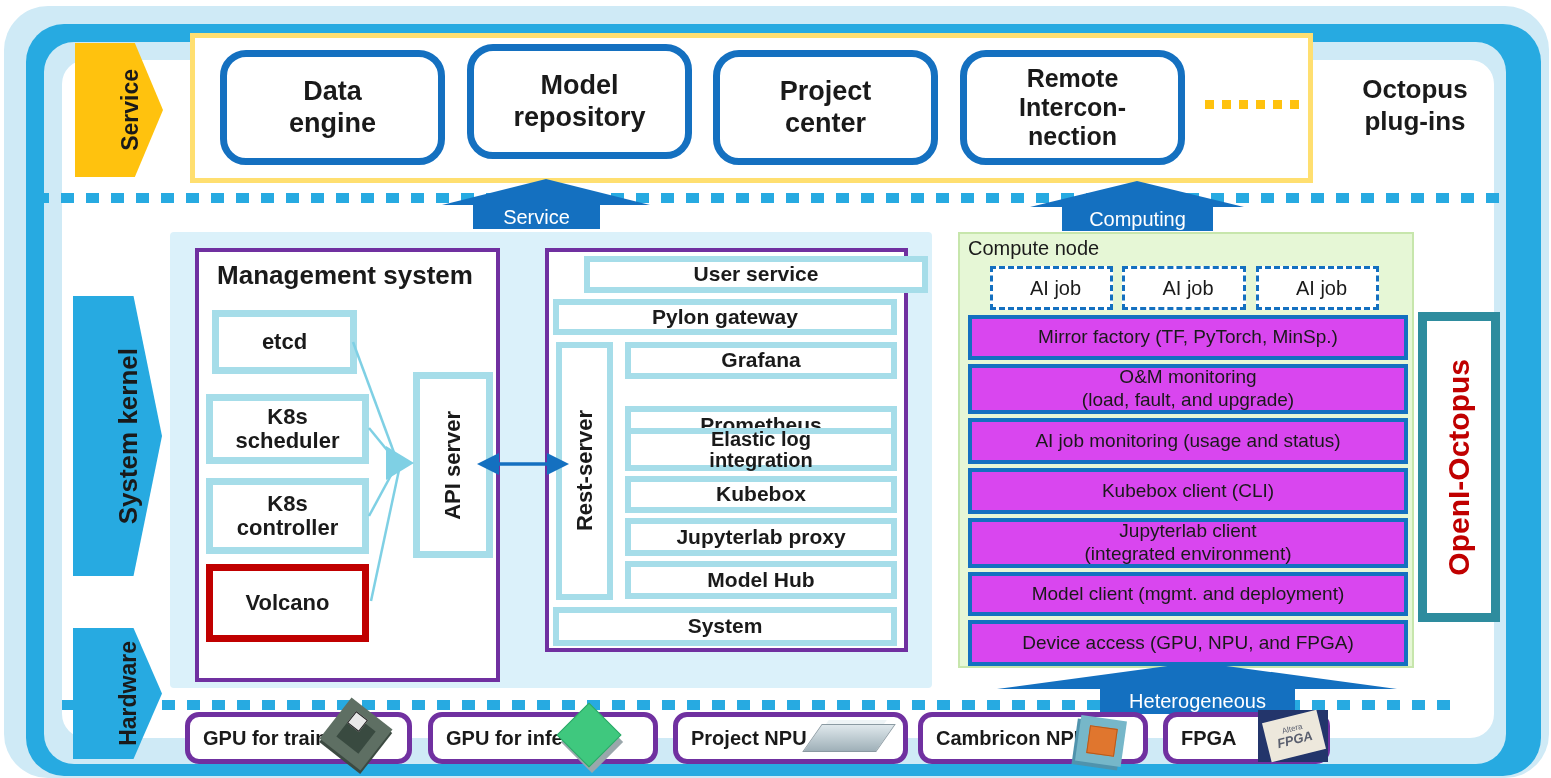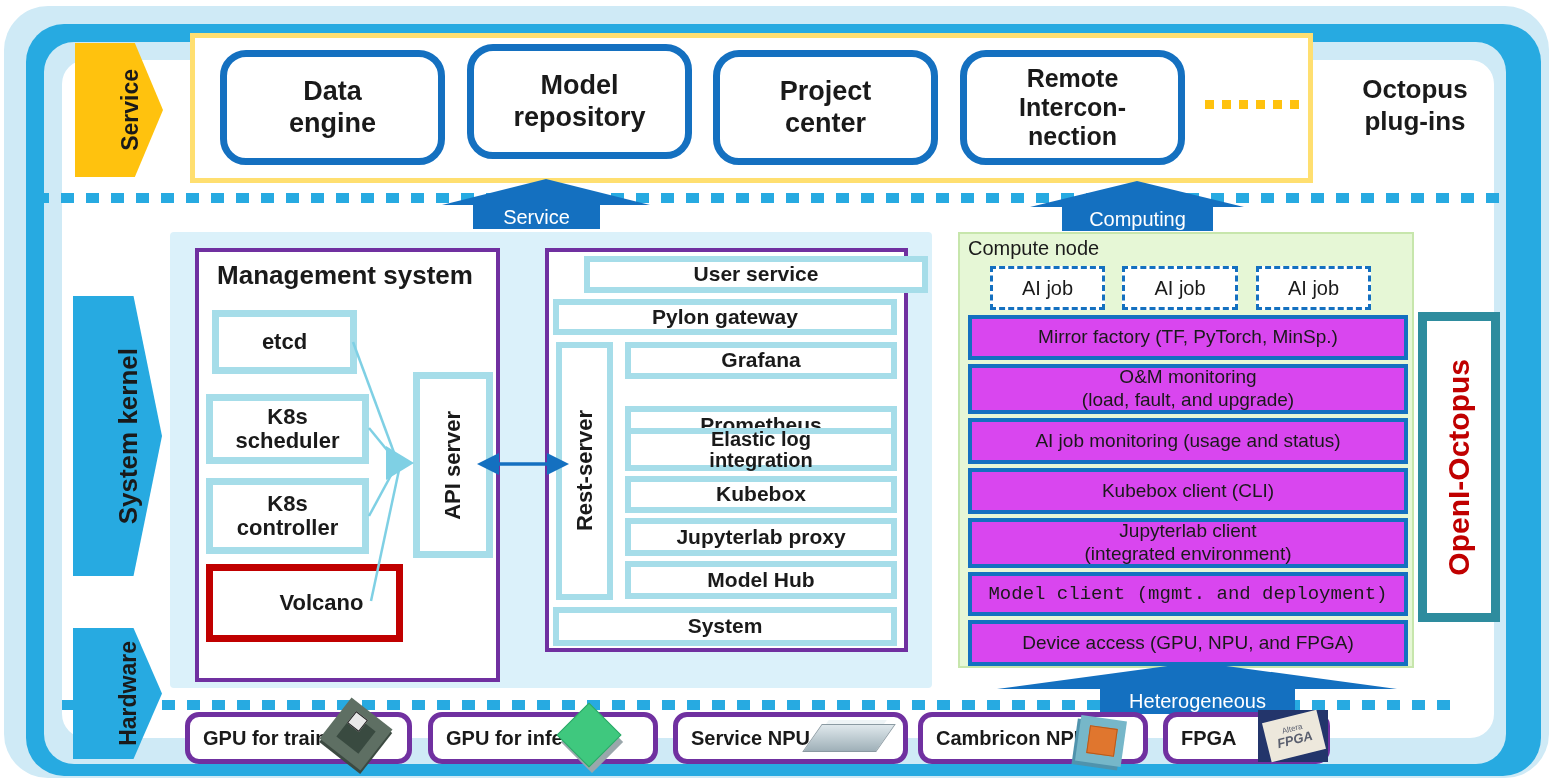--- a/index.html
+++ b/index.html
@@ -42,26 +42,26 @@
 
   
   .palepanel{background:var(--panel);border-radius:4px;z-index:2;}
   .greenpanel{background:var(--greenbg);border:2px solid #C7E6AC;z-index:2;}
 
   
   .purplebox{border:4px solid var(--purple);background:#fff;z-index:3;}
   .cyanbox{border:7px solid var(--cyan);background:#fff;font-weight:bold;font-size:22px;line-height:1.1;z-index:4;}
   .cyanrow{border:6px solid var(--cyan);background:#fff;font-weight:bold;font-size:21px;line-height:1.05;z-index:4;}
   .mtitle{font-weight:bold;font-size:26px;text-align:center;z-index:4;}
-  .redborder{border-color:var(--red);padding-left:34px;}
+  .redborder{border-color:var(--red);}
   svg.overlay{position:absolute;left:0;top:0;z-index:5;pointer-events:none;}
 
   
   .cntitle{font-weight:normal;font-size:20px;z-index:4;}
-  .aijob{border:3px dashed var(--deep);background:#fff;font-size:20px;z-index:4;}
+  .aijob{border:3px dashed var(--deep);background:#fff;font-size:20px;z-index:4;padding-left:8px;}
   .bluerow{border:4px solid var(--deep);background:#d946ef;font-size:19px;line-height:1.2;z-index:4;}
 
   
   .brandbox{border:9px solid var(--teal);background:#fff;z-index:4;display:flex;align-items:center;justify-content:center;}
   .brandbox .vtext{color:var(--red);font-size:30px;}
 
   
   .hwbox{border:5px solid var(--purple);border-radius:14px;background:#fff;
          font-weight:bold;font-size:20px;display:flex;align-items:center;
          padding-left:13px;box-sizing:border-box;z-index:6;}
@@ -177,21 +177,21 @@
   <div class="abs aijob flexc" style="left:990px;top:266px;width:109px;height:38px;">AI job</div>
   <div class="abs aijob flexc" style="left:1122px;top:266px;width:110px;height:38px;">AI job</div>
   <div class="abs aijob flexc" style="left:1256px;top:266px;width:109px;height:38px;">AI job</div>
   <div class="abs bluerow flexc lbl" style="left:968px;top:315px;width:432px;height:37px;">Mirror factory (TF, PyTorch, MinSp.)</div>
   <div class="abs bluerow flexc lbl" style="left:968px;top:364px;width:432px;height:42px;">O&amp;M monitoring
 (load, fault, and upgrade)</div>
   <div class="abs bluerow flexc lbl" style="left:968px;top:468px;width:432px;height:38px;">Kubebox client (CLI)</div>
   <div class="abs bluerow flexc lbl" style="left:968px;top:418px;width:432px;height:38px;">AI job monitoring (usage and status)</div>
   <div class="abs bluerow flexc lbl" style="left:968px;top:518px;width:432px;height:42px;">Jupyterlab client
 (integrated environment)</div>
-  <div class="abs bluerow flexc lbl" style="left:968px;top:572px;width:432px;height:36px;font-family:Liberation Mono, monospace;">Model client (mgmt. and deployment)</div>
+  <div class="abs bluerow flexc lbl" style="left:968px;top:572px;width:432px;height:36px;">Model client (mgmt. and deployment)</div>
   <div class="abs bluerow flexc lbl" style="left:968px;top:620px;width:432px;height:38px;">Device access (GPU, NPU, and FPGA)</div>
 
   <div class="abs brandbox" style="left:1418px;top:312px;width:64px;height:292px;">
     <span class="vtext">OpenI-Octopus</span>
   </div>
 
   <div class="abs hwbox" style="left:185px;top:712px;width:227px;height:52px;">
     <span>GPU for training</span>
   </div>
   <div class="abs chip" style="left:316px;top:704px;width:84px;height:62px;">
@@ -200,21 +200,21 @@
       <div class="c-tr-sq"></div>
   </div>
   <div class="abs hwbox" style="left:428px;top:712px;width:230px;height:52px;">
     <span>GPU for inference</span>
   </div>
   <div class="abs chip" style="left:556px;top:708px;width:78px;height:58px;">
     <div class="c-inf-sh"></div>
       <div class="c-inf-top"></div>
   </div>
   <div class="abs hwbox" style="left:673px;top:712px;width:235px;height:52px;">
-    <span>Service NPU</span>
+    <span>Project NPU</span>
   </div>
   <div class="abs chip" style="left:812px;top:716px;width:90px;height:44px;">
     <div class="c-hw-top"></div>
       <div class="c-hw-body"></div>
   </div>
   <div class="abs hwbox" style="left:918px;top:712px;width:230px;height:52px;">
     <span>Cambricon NPU</span>
   </div>
   <div class="abs chip" style="left:1076px;top:714px;width:64px;height:54px;">
     <div class="c-cam-base"></div>

